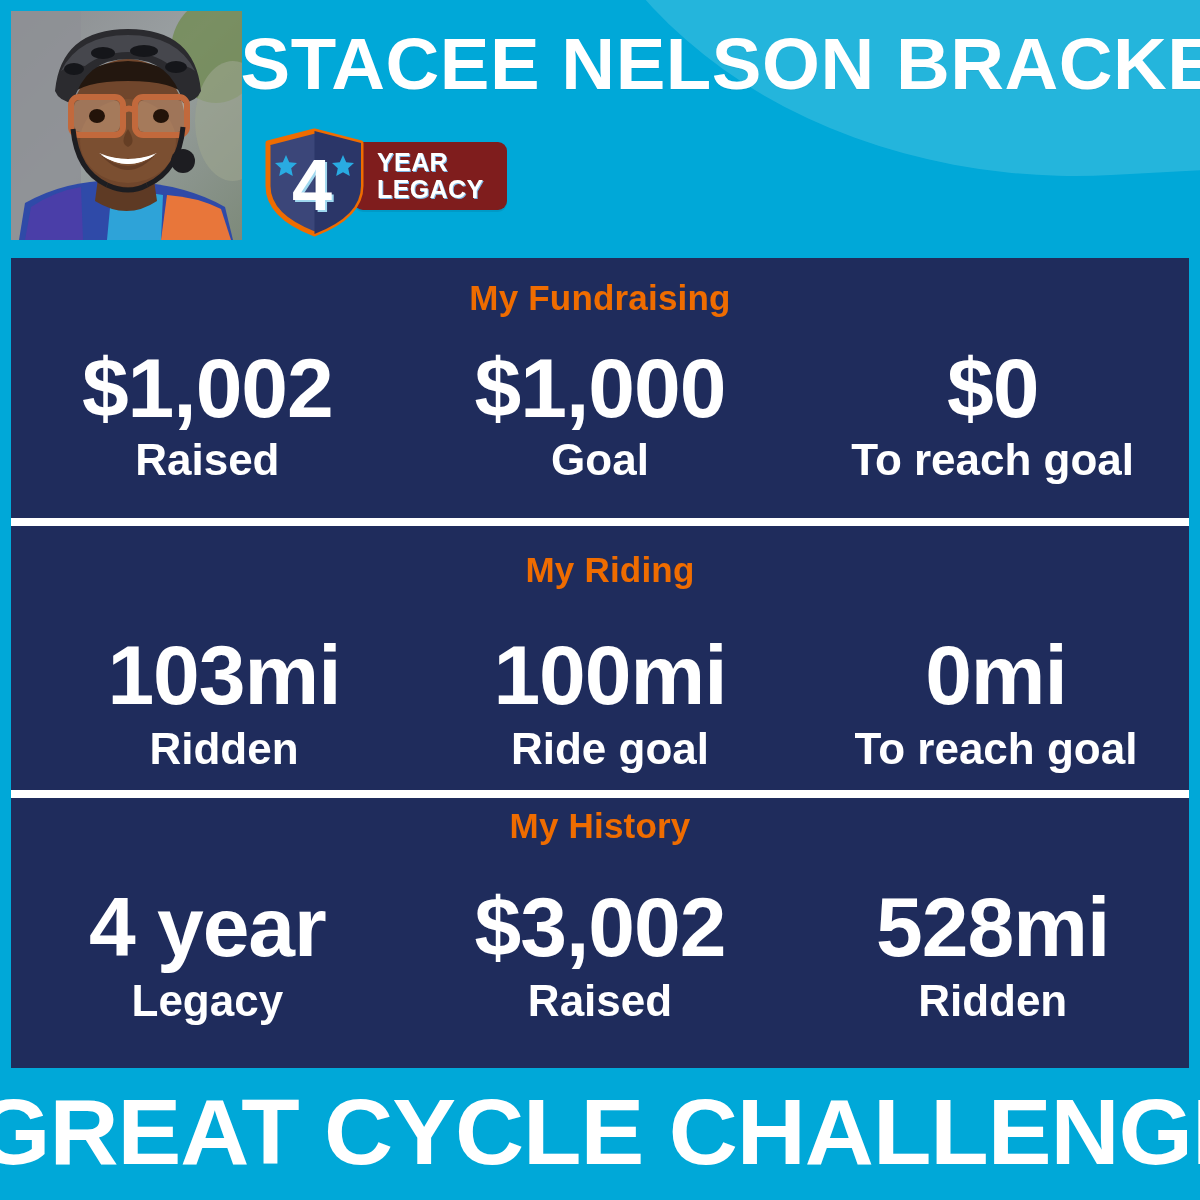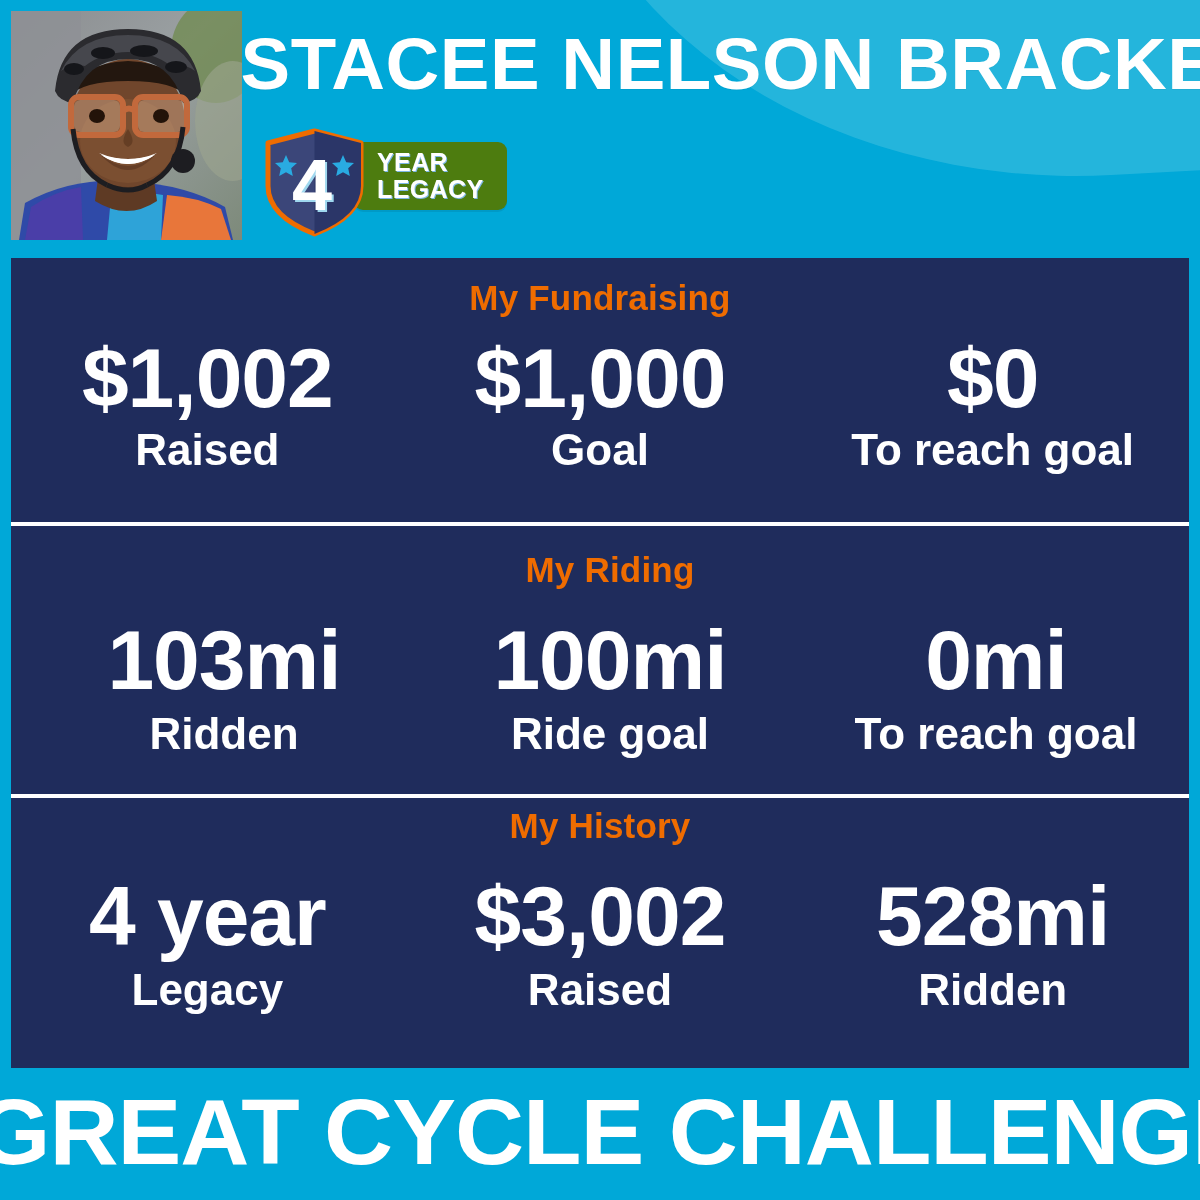--- a/index.html
+++ b/index.html
@@ -58,21 +58,21 @@
   }
 
   
   #legacy-badge{
     position:absolute; left:262px; top:128px;
     width:245px; height:110px;
   }
   #legacy-plate{
     position:absolute; left:92px; top:14px;
     width:153px; height:68px;
-    background:#4d7c0f;
+    background:#7f1d1d;
     border-radius:9px;
     box-shadow:0 2px 0 rgba(0,0,0,.08);
   }
   #legacy-plate .plate-text{
     position:absolute; left:23px; top:7px;
     color:#ffffff;
     font-weight:bold;
     font-size:25px;
     line-height:27px;
     letter-spacing:.4px;
@@ -86,21 +86,21 @@
 
   
   #stats-panel{
     position:absolute; left:11px; top:258px;
     width:1178px; height:810px;
     background:#1f2c5c;
   }
   .stat-section{
     position:relative;
     width:100%;
-    border-bottom:4px solid #ffffff;
+    border-bottom:8px solid #ffffff;
   }
   .stat-section:last-child{ border-bottom:none; }
   .section-title{
     text-align:center;
     color:#ef6c00;
     font-weight:bold;
     font-size:35px;
     line-height:40px;
     letter-spacing:.2px;
   }
@@ -125,29 +125,29 @@
   .stat-label{
     color:#ffffff;
     font-weight:bold;
     font-size:44px;
     line-height:40px;
     white-space:nowrap;
   }
 
   
   #section-fundraising{ height:268px; padding-top:20px; }
-  #section-fundraising .stat-value{ margin-top:14px; }
+  #section-fundraising .stat-value{ margin-top:24px; }
   #section-fundraising .stat-label{ margin-top:6px; }
 
   #section-riding{ height:272px; padding-top:24px;padding-left:20px; }
-  #section-riding .stat-value{ margin-top:24px; }
+  #section-riding .stat-value{ margin-top:39px; }
   #section-riding .stat-label{ margin-top:8px; }
 
   #section-history{ height:270px; padding-top:8px; }
-  #section-history .stat-value{ margin-top:24px; }
+  #section-history .stat-value{ margin-top:35px; }
   #section-history .stat-label{ margin-top:8px; }
 
   
   #footer{
     position:absolute; left:0; top:1068px;
     width:1200px; height:132px;
     background:#00a8d8;
   }
   #footer-logo{
     position:absolute; left:0; top:14px;

